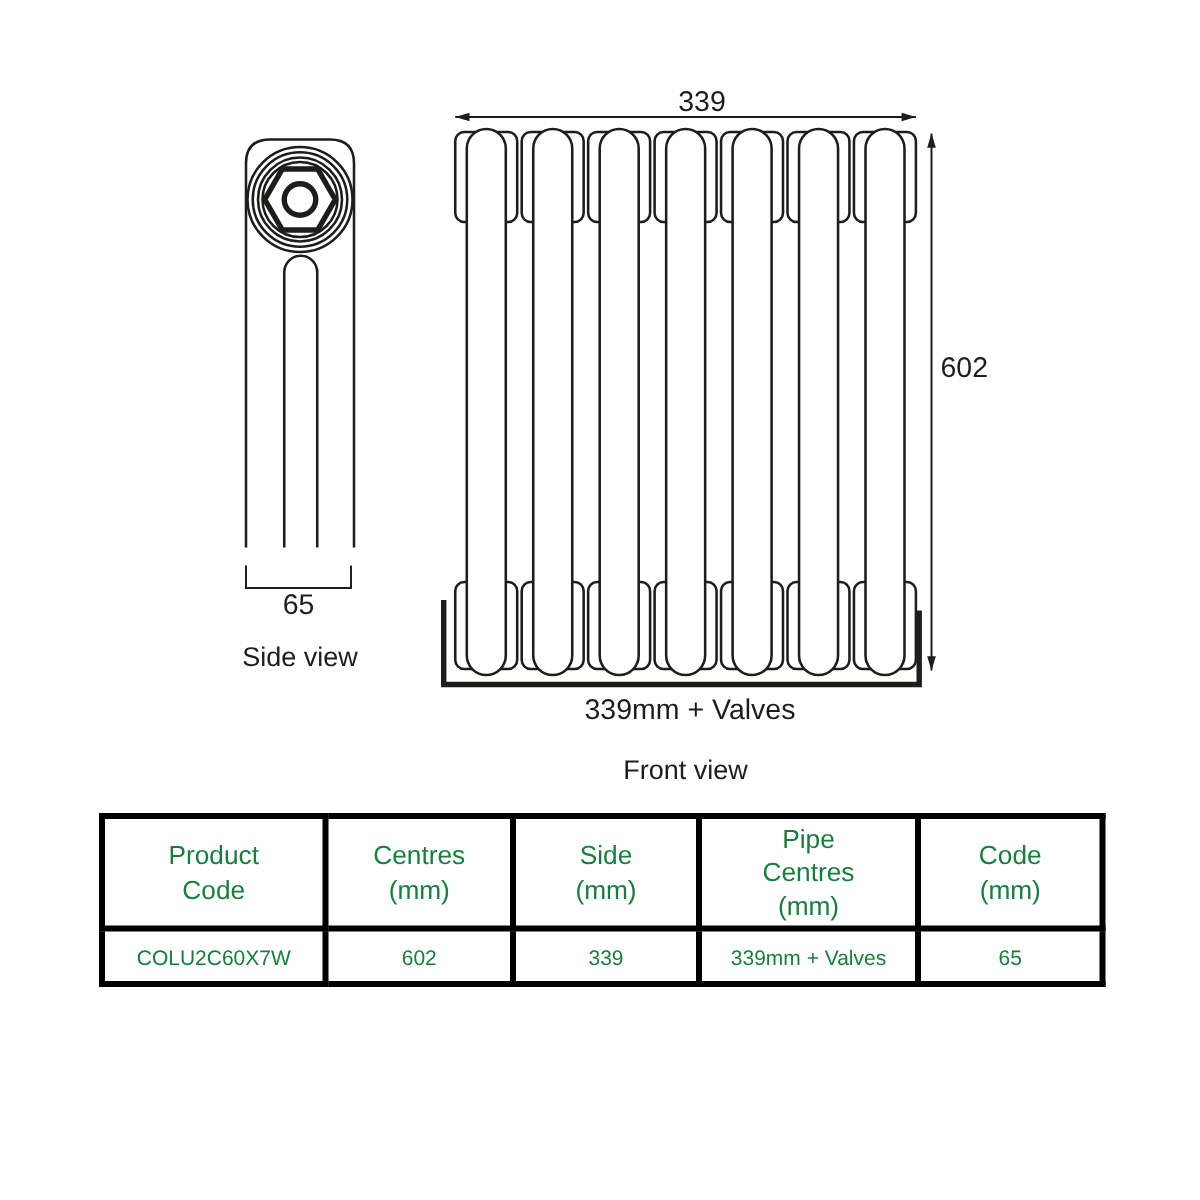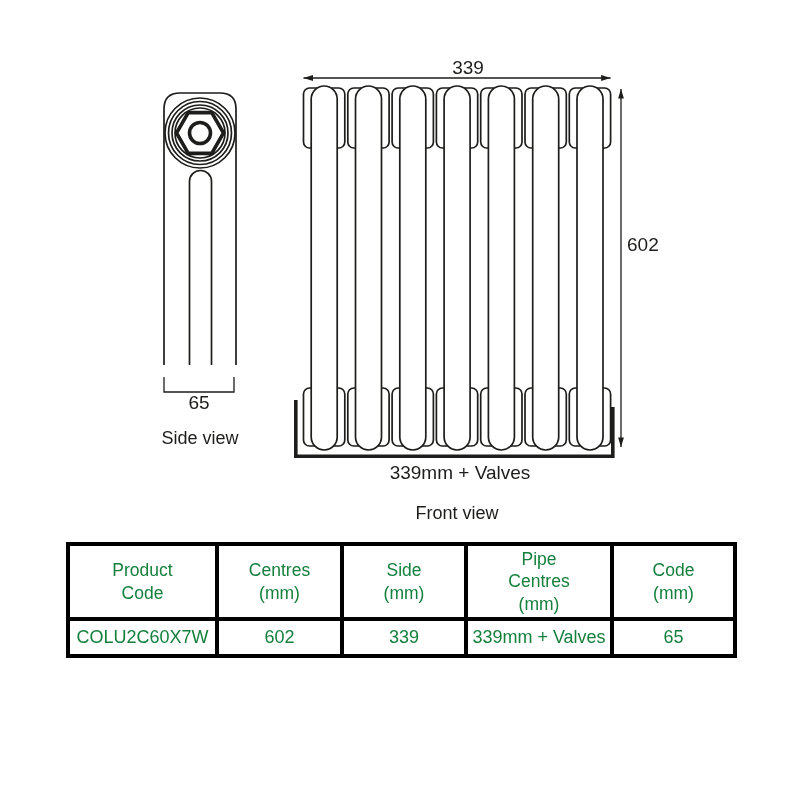--- a/index.html
+++ b/index.html
@@ -76,21 +76,21 @@
   table.spec th {
     height: 71px;
     font-size: 17.5px;
     line-height: 1.28;
   }
   table.spec th span {
     white-space: pre-line;
   }
   table.spec td {
     height: 33px;
-    font-size: 18px;
+    font-size: 14px;
   }
 </style>
 </head>
 <body>
 
 <div class="canvas">
 
   <svg width="800" height="560" viewBox="0 0 800 560">
 
     <g>

